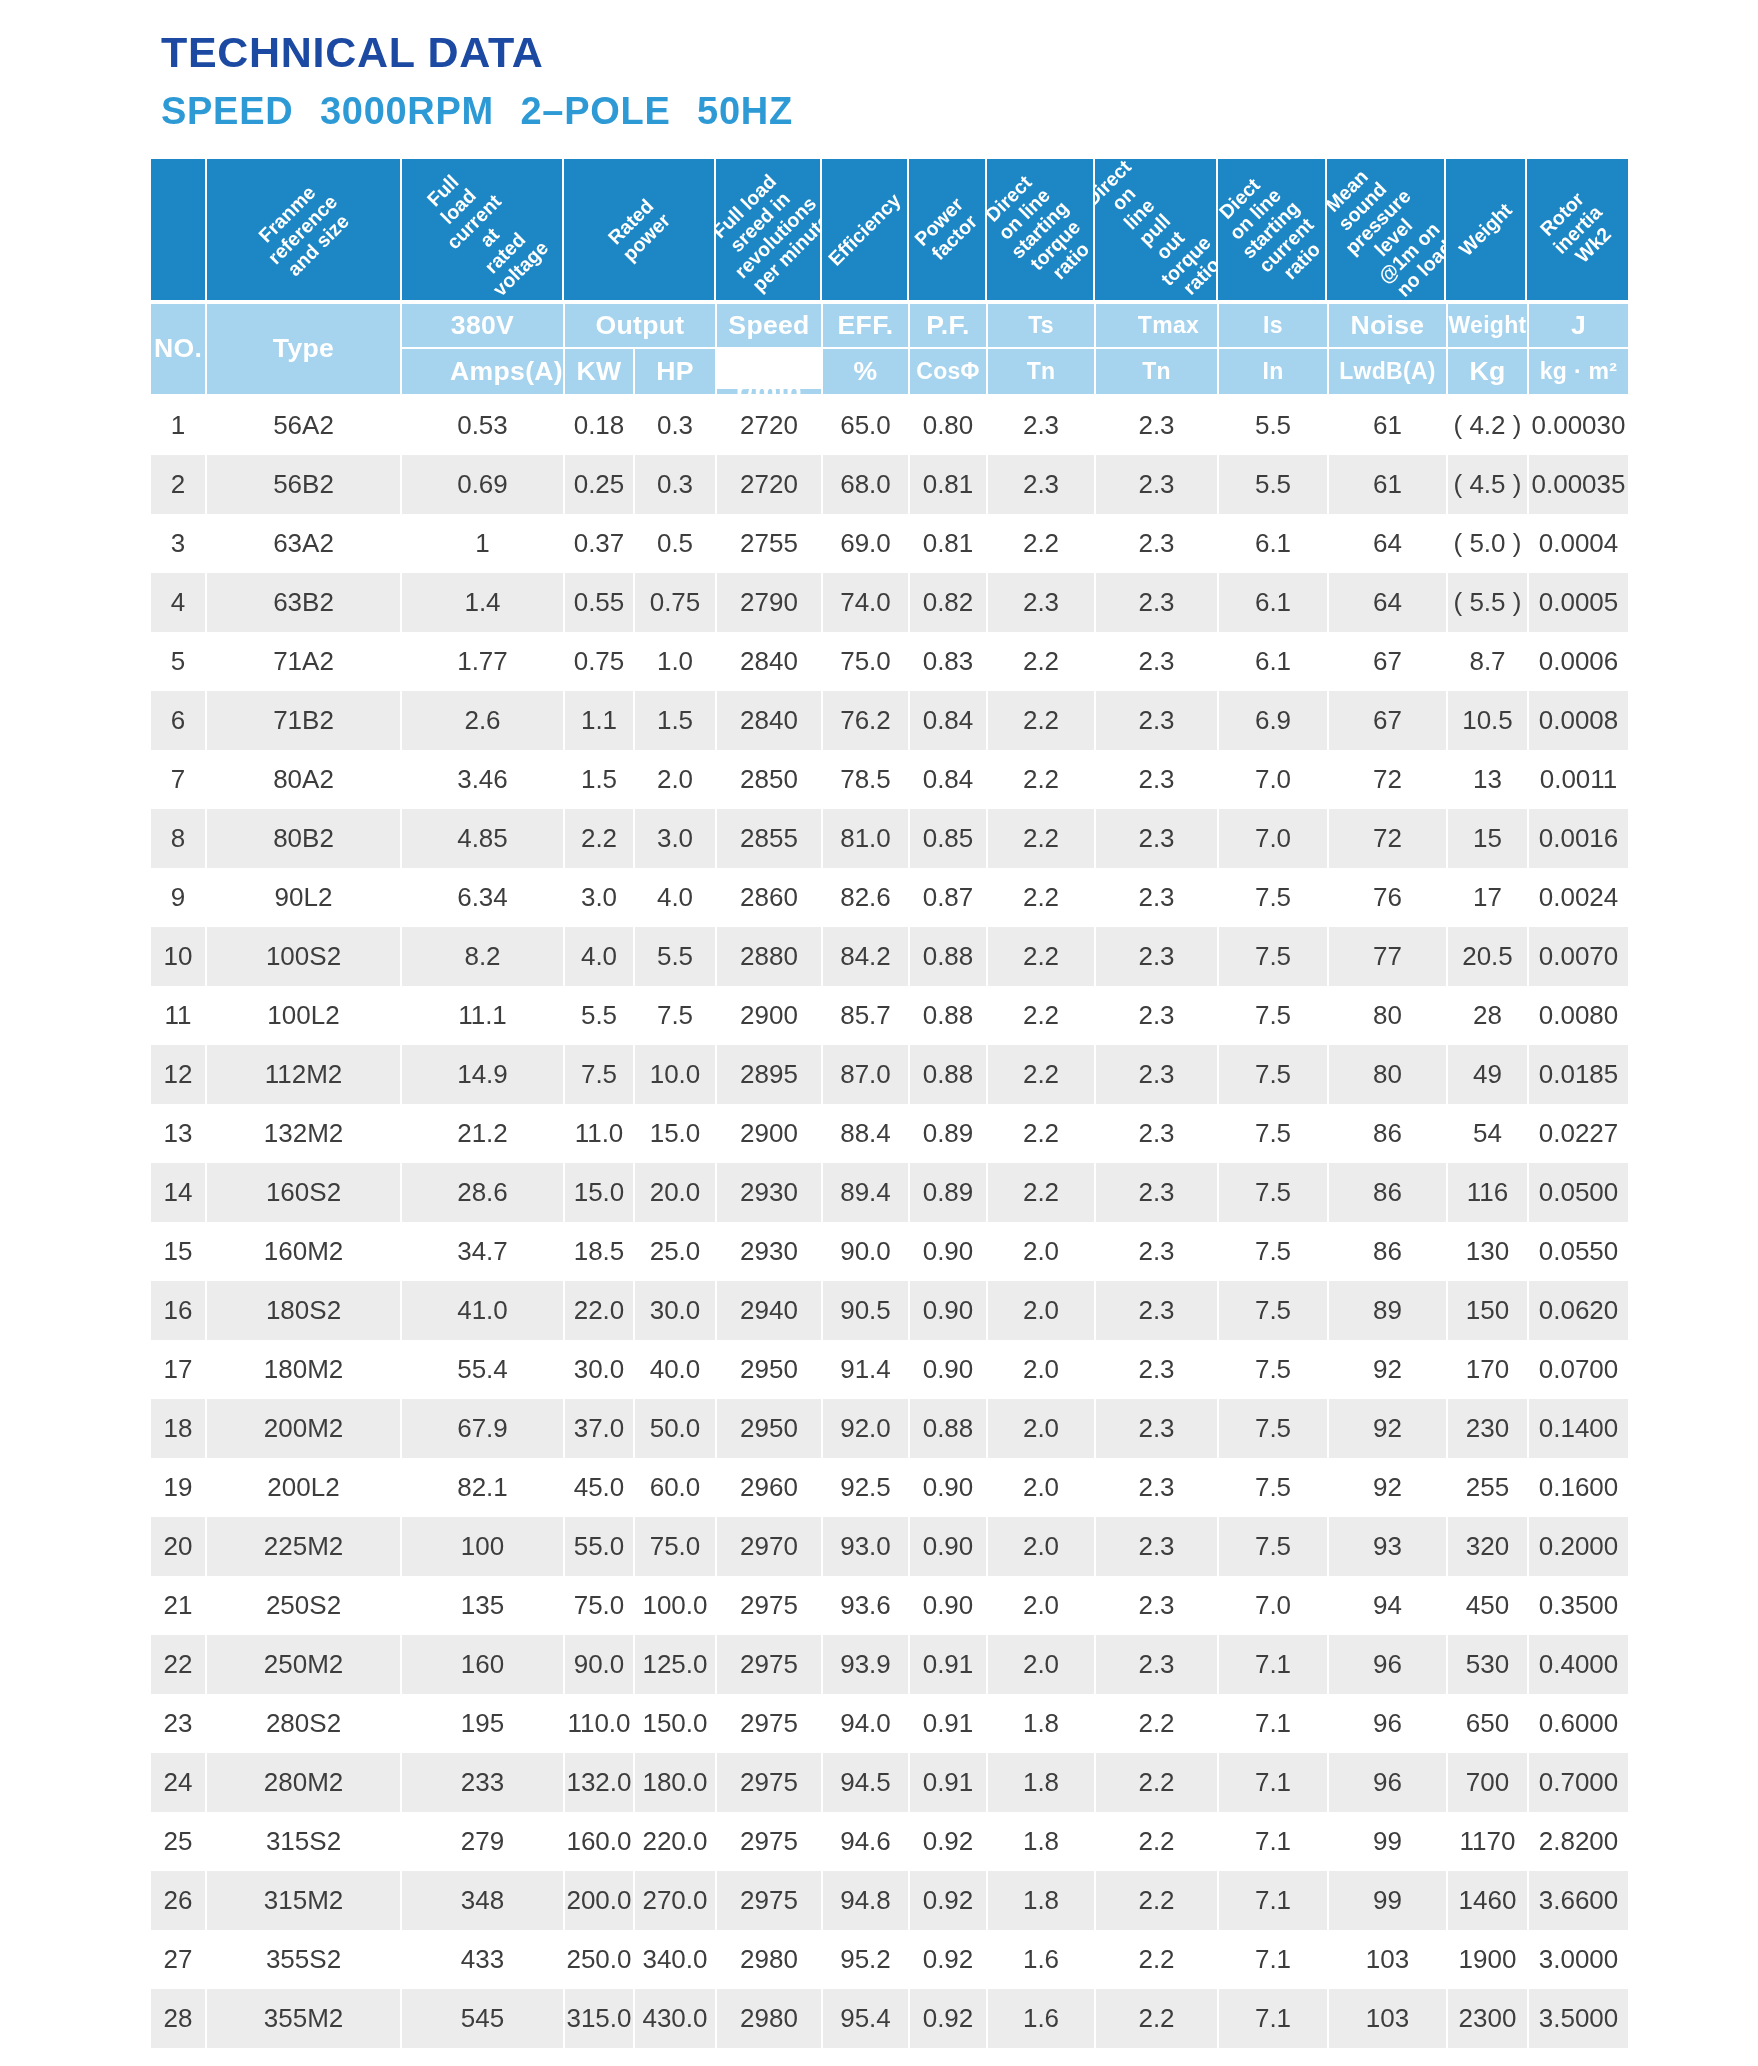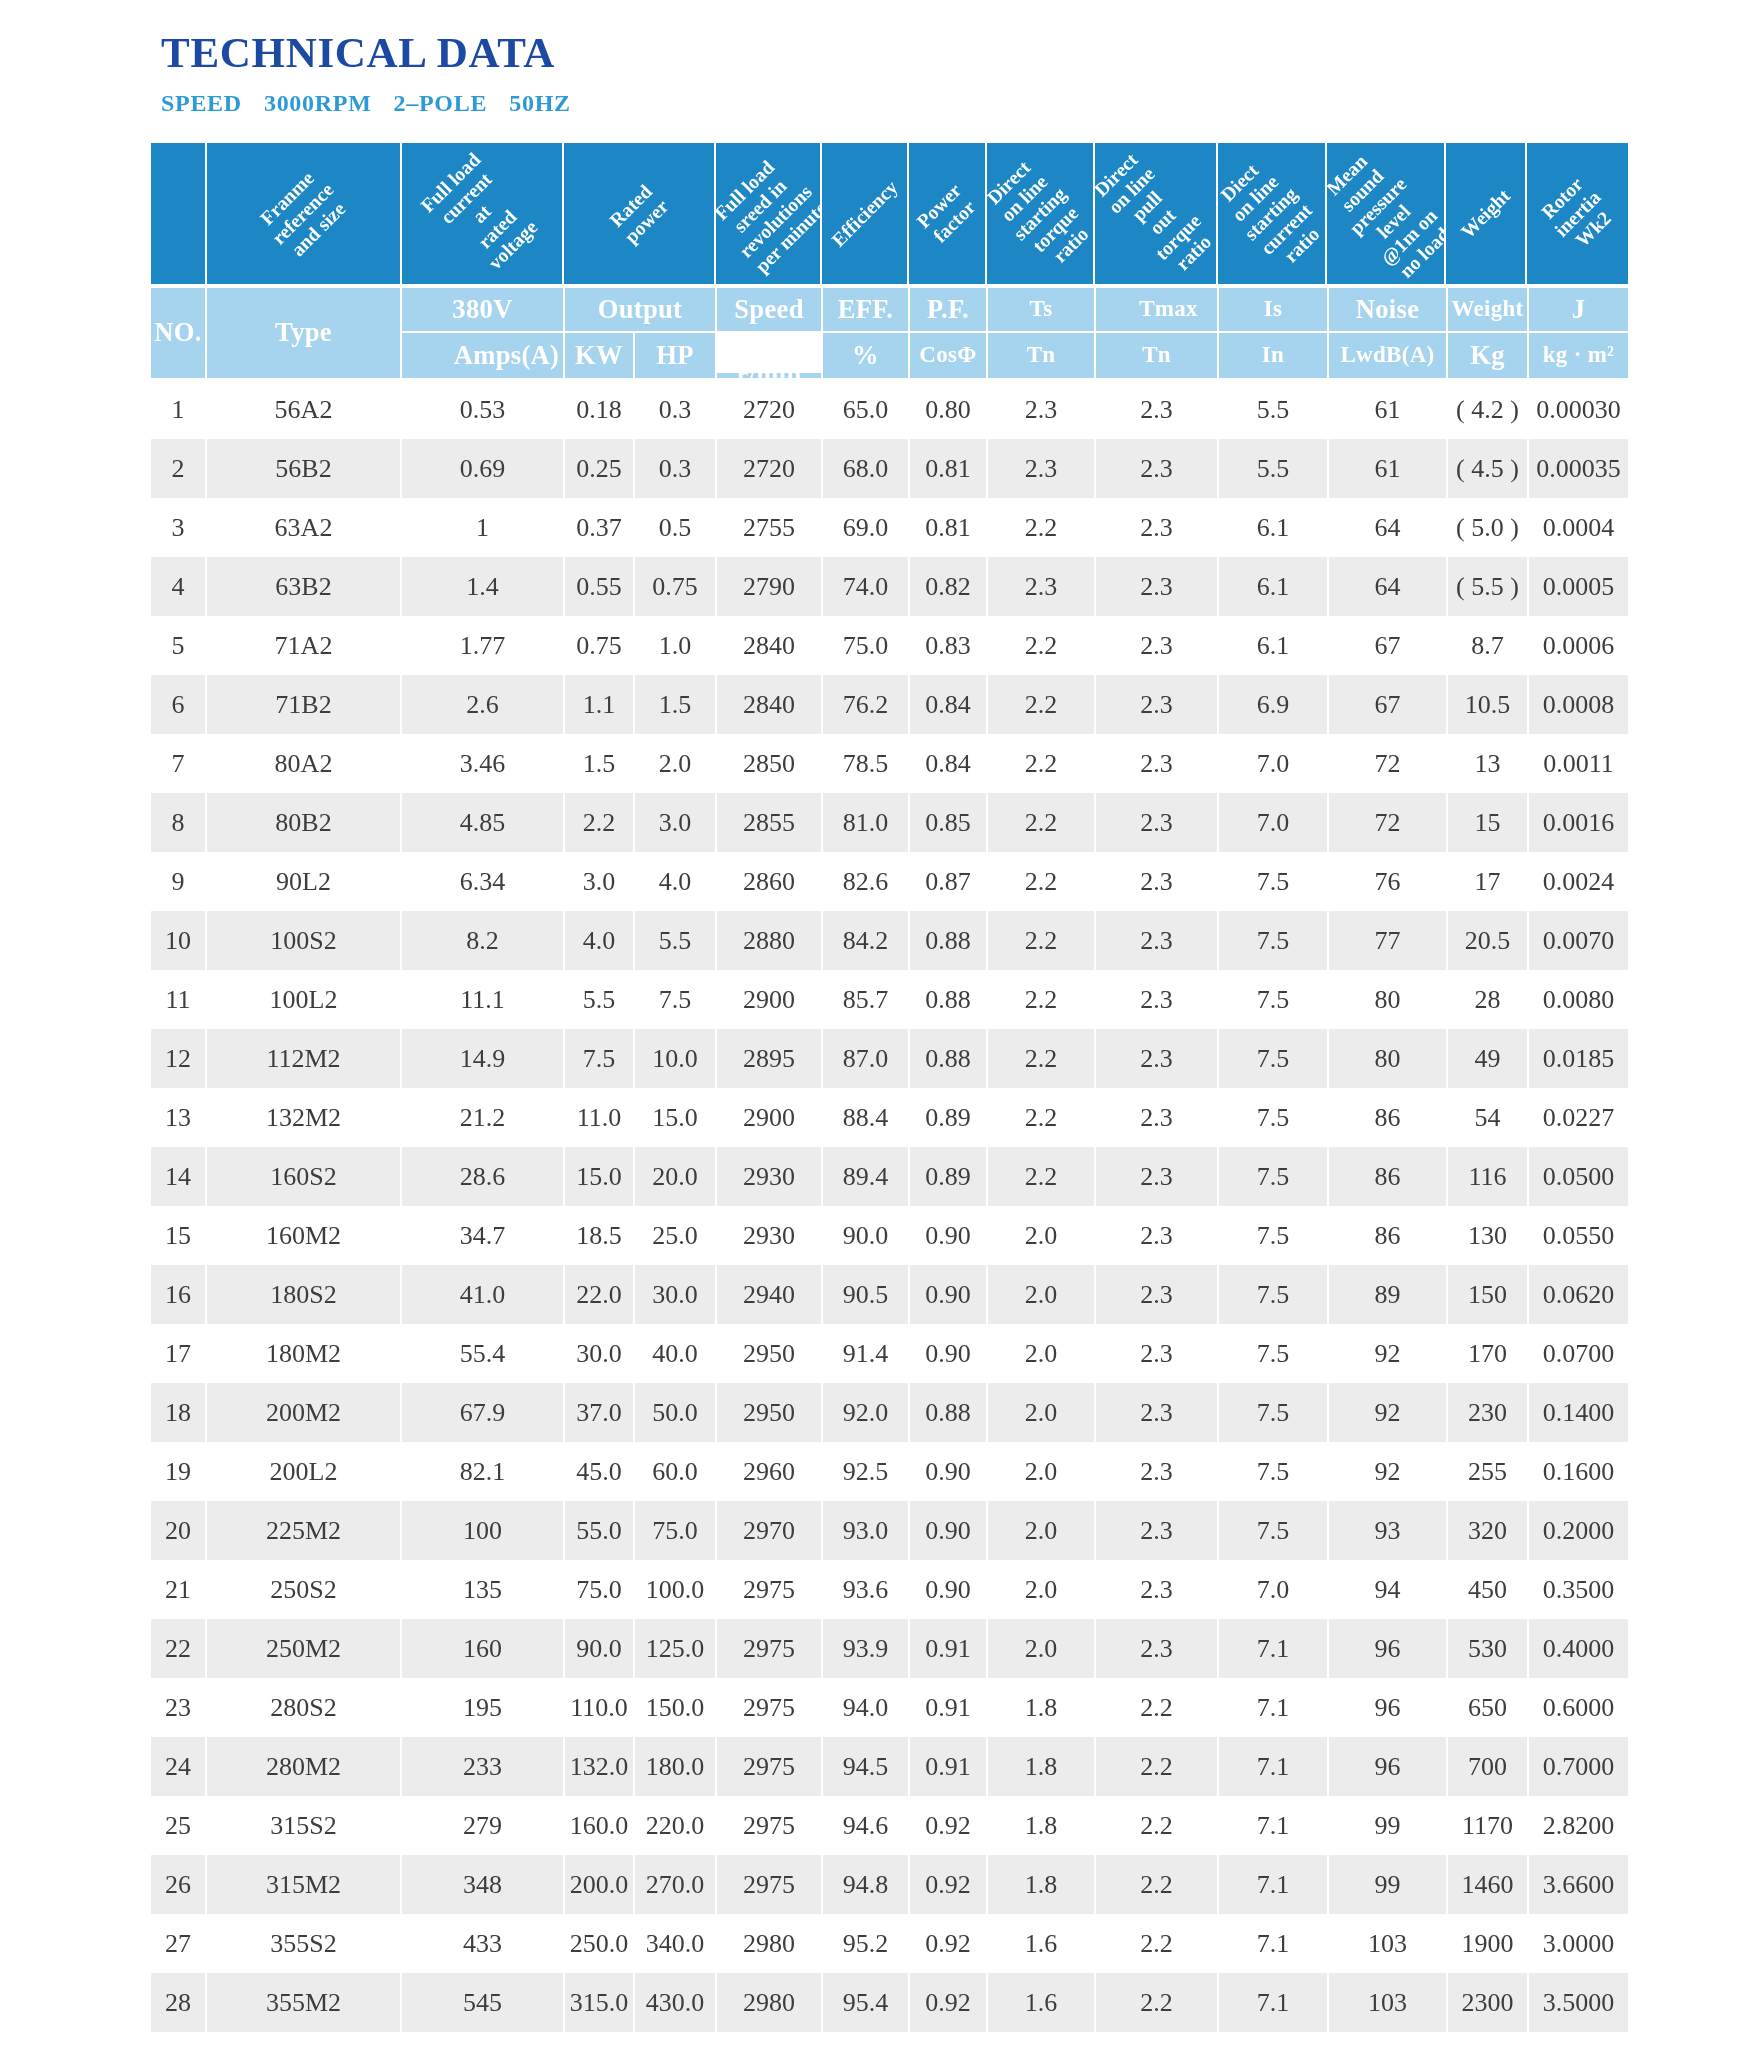--- a/index.html
+++ b/index.html
@@ -3,33 +3,33 @@
 <meta charset="utf-8">
 <style>
   * { box-sizing: border-box; margin: 0; padding: 0; }
   html, body { background: #ffffff; }
   body {
     width: 1758px;
     height: 2066px;
     font-family: "Liberation Sans", sans-serif;
     overflow: hidden;
   }
-  .page { width: 1568px; height: 2066px; background: #fff; font-family: Liberation Serif, serif; }
+  .page { width: 1568px; height: 2066px; background: #fff; }
 
   
   .titles { padding-top: 28px; margin-left: 161px; }
   .main-title {
     font-size: 43px;
     font-weight: bold;
     letter-spacing: 0.7px;
     color: #1c4aa2;
   }
   .sub-title {
     margin-top: 12.6px;
-    font-size: 24px;
+    font-size: 38px;
     font-weight: bold;
     letter-spacing: 0.7px;
     word-spacing: 15.4px;
     color: #2d9ad5;
   }
 
   
   .dtable { margin-left: 151px; margin-top: 26.6px; width: 1477px; }
 
   

